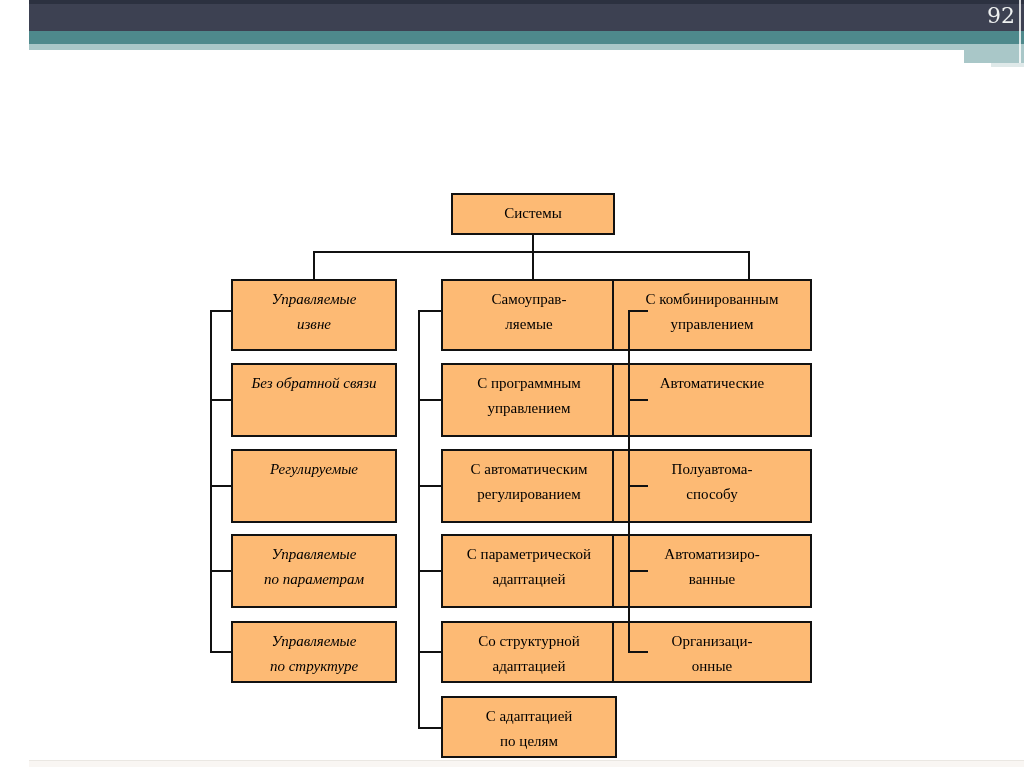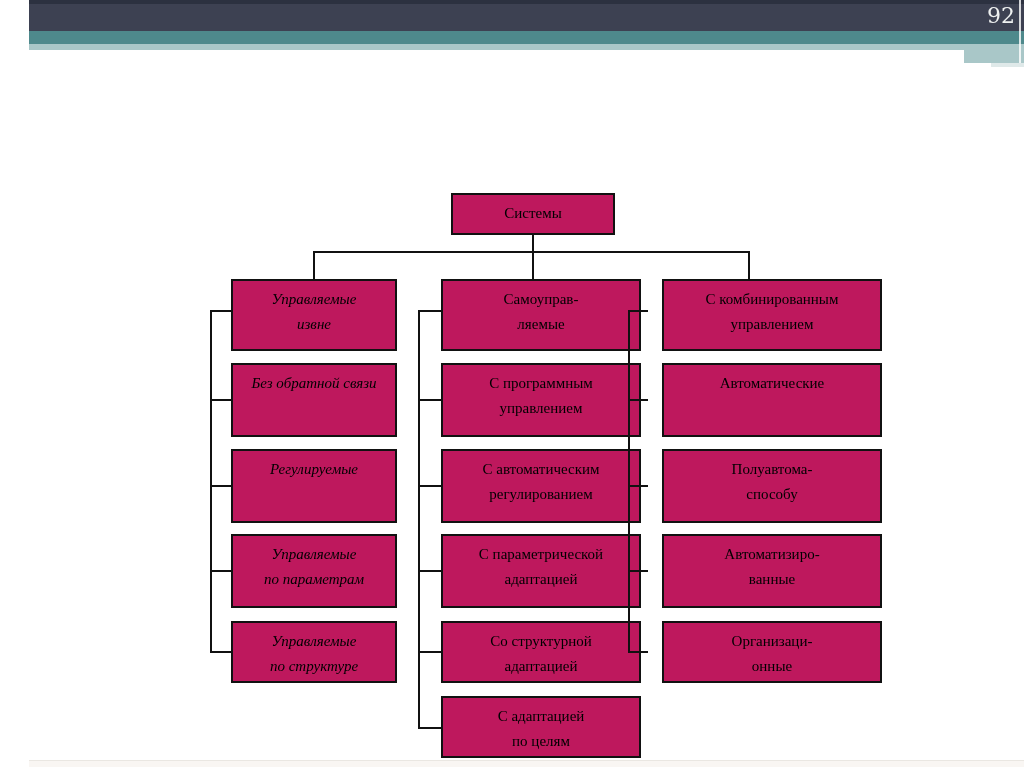--- a/index.html
+++ b/index.html
@@ -18,27 +18,27 @@
                font-family:"DejaVu Serif",serif;font-size:22px;}
 
   
   .title{position:absolute;left:0;right:0;top:56px;text-align:center;
          font-family:"Liberation Sans",sans-serif;font-weight:400;
          font-size:48px;line-height:55px;color:var(--title-color,#474b5c);
          white-space:pre-line;}
 
   
   .box{position:absolute;box-sizing:border-box;border:2px solid var(--line,#111111);
-       background:#be185d;text-align:center;color:#000;
+       background:#fdba74;text-align:center;color:#000;
        font-family:"Liberation Serif",serif;font-size:15px;line-height:25px;
        padding-top:6px;white-space:pre-line;}
   .root-box{left:422px;top:193px;width:164px;height:42px;}
   .c0{left:202px;width:166px;font-style:italic;}
-  .c1{left:412px;width:200px;}
-  .c2{left:633px;width:220px;}
+  .c1{left:412px;width:176px;}
+  .c2{left:583px;width:200px;}
   .r0{top:279px;height:72px;}
   .r1{top:363px;height:74px;}
   .r2{top:449px;height:74px;}
   .r3{top:534px;height:74px;}
   .r4{top:621px;height:62px;}
   .r5{top:696px;height:62px;}
 
   
   .ln{position:absolute;background:var(--line,#111111);}
 

